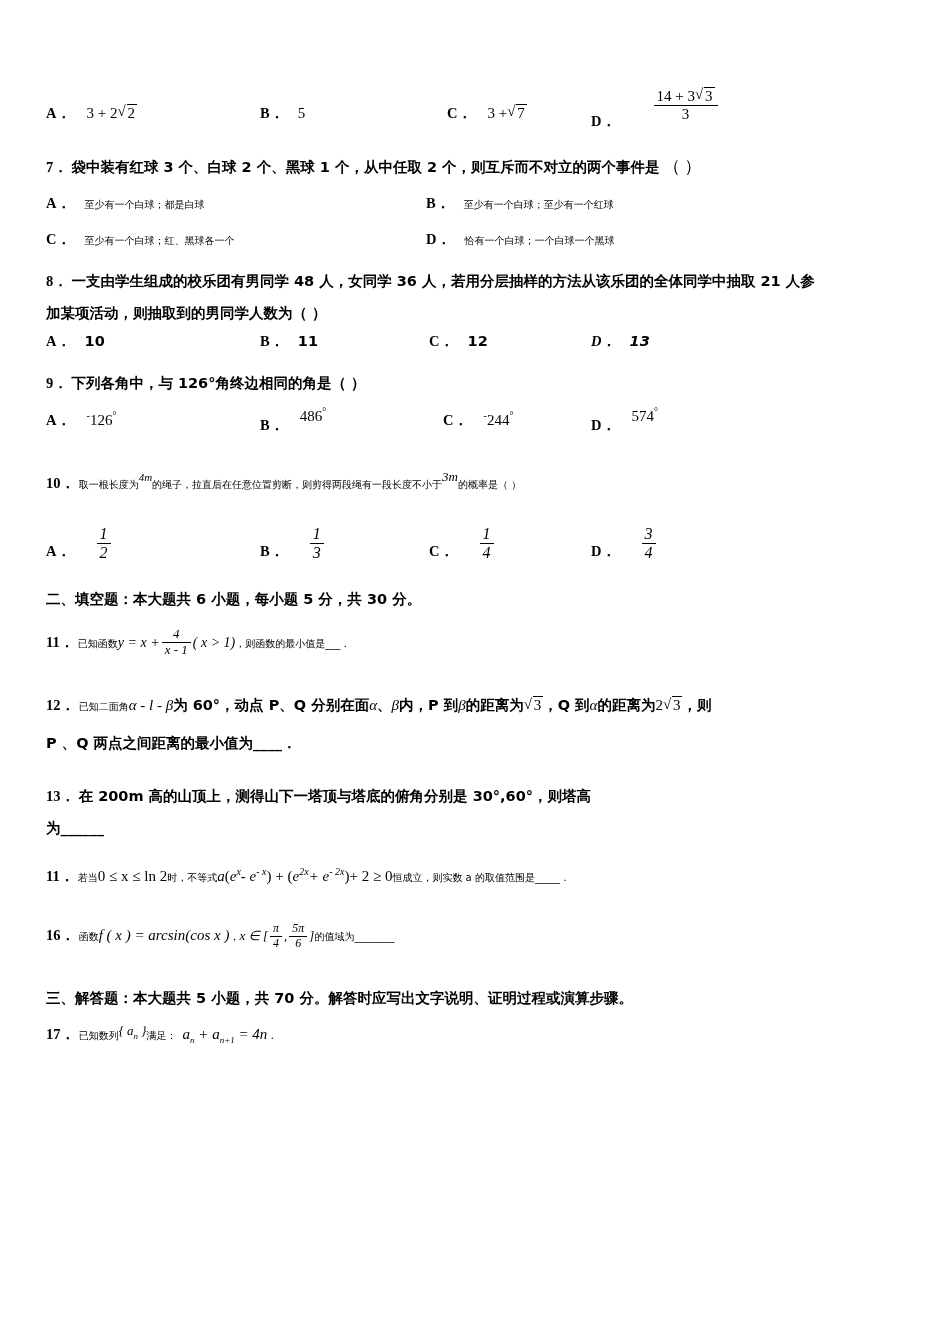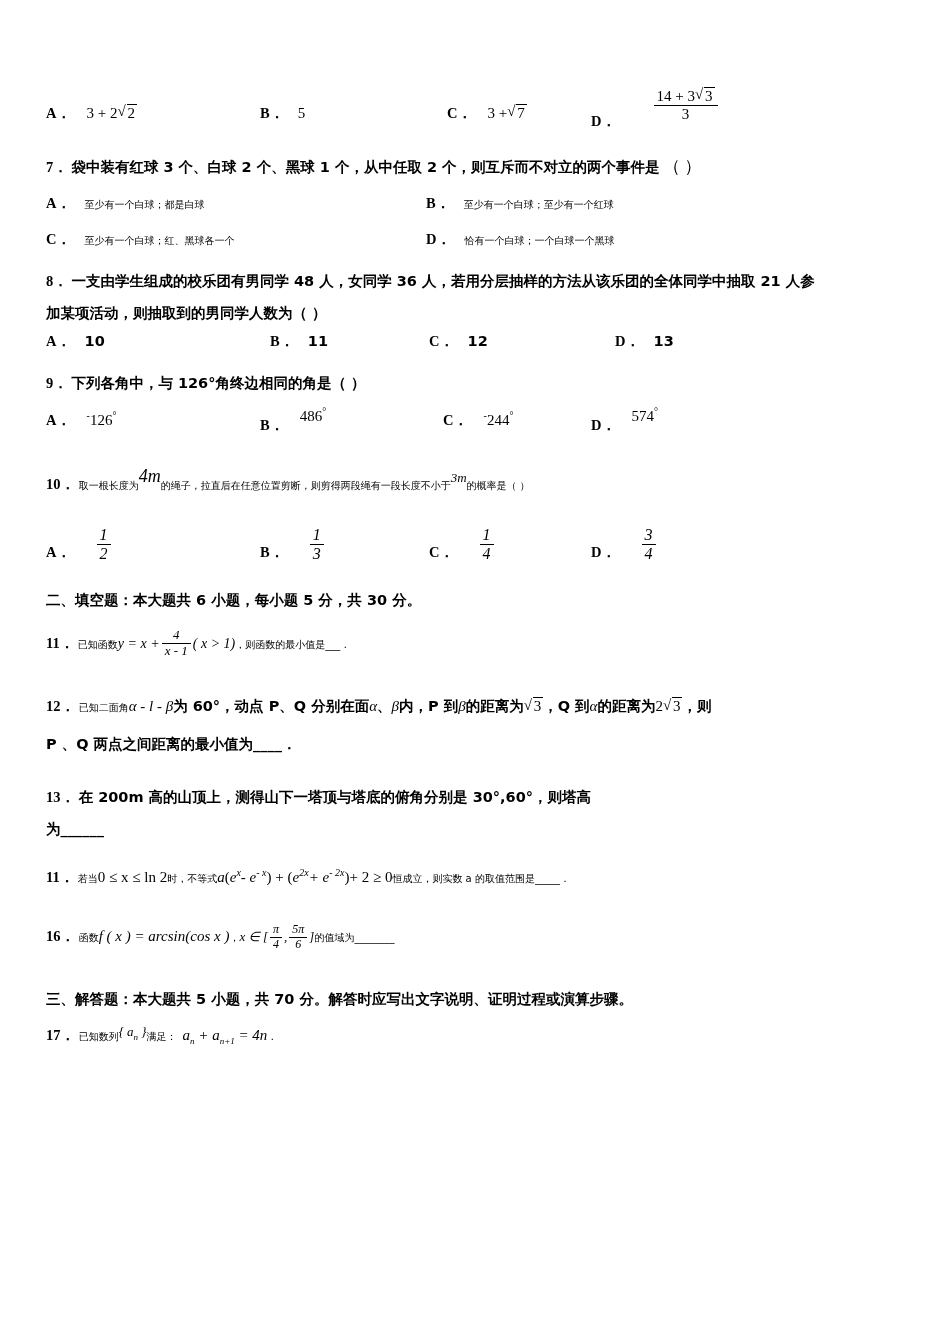--- a/index.html
+++ b/index.html
@@ -219,29 +219,29 @@
     </div>
     <div class="qline" style="margin-top:10px;">
       <span class="cnb">加某项活动，则抽取到的男同学人数为（    ）</span>
     </div>
 
     <div class="optrow" style="height:34px; margin-top:8px;">
       <div class="optcell" style="left:0px;">
         <span class="opt-label">A．</span>
         <span class="cnb" style="margin-left:10px;">10</span>
       </div>
-      <div class="optcell" style="left:224px;">
+      <div class="optcell" style="left:214px;">
         <span class="opt-label">B．</span>
         <span class="cnb" style="margin-left:10px;">11</span>
       </div>
       <div class="optcell" style="left:383px;">
         <span class="opt-label">C．</span>
         <span class="cnb" style="margin-left:10px;">12</span>
       </div>
-      <div class="optcell" style="left:569px;">
+      <div class="optcell" style="left:545px;font-style:italic;">
         <span class="opt-label">D．</span>
         <span class="cnb" style="margin-left:10px;">13</span>
       </div>
     </div>
 
     <div class="qline" style="margin-top:6px;">
       <span class="qnum">9．</span>
       <span class="cnb">下列各角中，与 126°角终边相同的角是（      ）</span>
     </div>
 
@@ -259,21 +259,21 @@
         <span class="mathn" style="margin-left:12px;"><span class="supn">-</span><span>244</span><span class="supn">°</span></span>
       </div>
       <div class="optcell" style="left:545px;">
         <span class="opt-label" style="position:relative; top:5px;">D．</span>
         <span class="mathn" style="margin-left:12px; position:relative; top:-4px;"><span>574</span><span class="supn">°</span></span>
       </div>
     </div>
 
     <div class="qline" style="margin-top:14px;">
       <span class="qnum">10．</span>
-      <span class="cn">取一根长度为</span><span class="math" style="font-size:18px; position:relative; top:-7px;">4m</span><span class="cn">的绳子，拉直后在任意位置剪断，则剪得两段绳有一段长度不小于</span><span class="math" style="font-size:13px; position:relative; top:-7px;">3m</span><span class="cn">的概率是（    ）</span>
+      <span class="cn">取一根长度为</span><span class="math" style="font-size:11px; position:relative; top:-7px;">4m</span><span class="cn">的绳子，拉直后在任意位置剪断，则剪得两段绳有一段长度不小于</span><span class="math" style="font-size:13px; position:relative; top:-7px;">3m</span><span class="cn">的概率是（    ）</span>
     </div>
 
     <div class="optrow" style="height:62px; margin-top:20px;">
       <div class="optcell" style="left:0px; top:10px;">
         <span class="opt-label" style="position:relative; top:8px;">A．</span>
         <span class="frac" style="margin-left:22px; font-size:16px; font-style:italic;">
           <span class="num">1</span>
           <span class="den">2</span>
         </span>
       </div>

